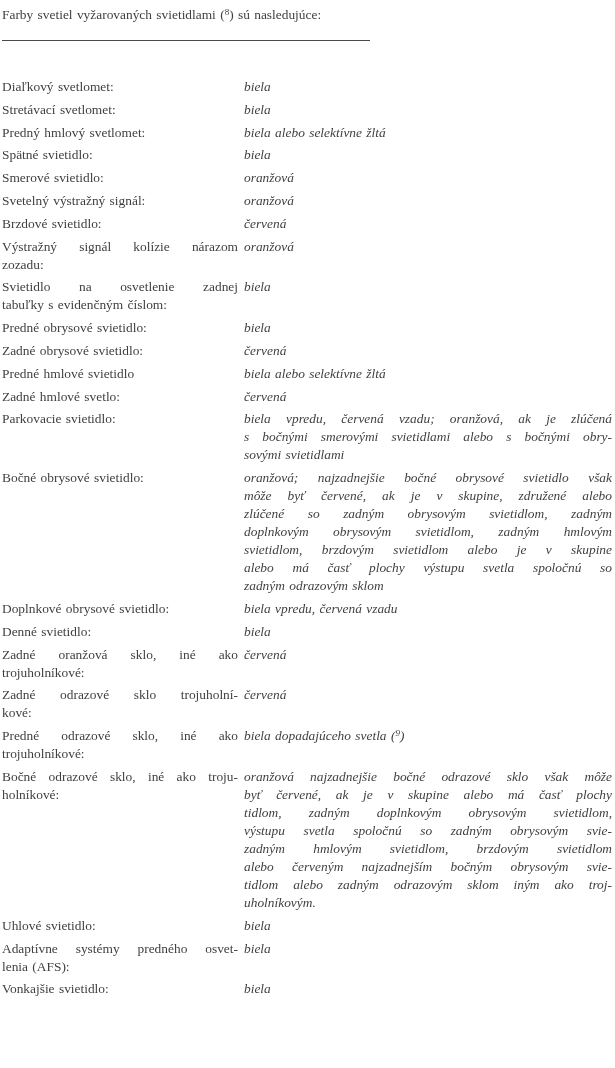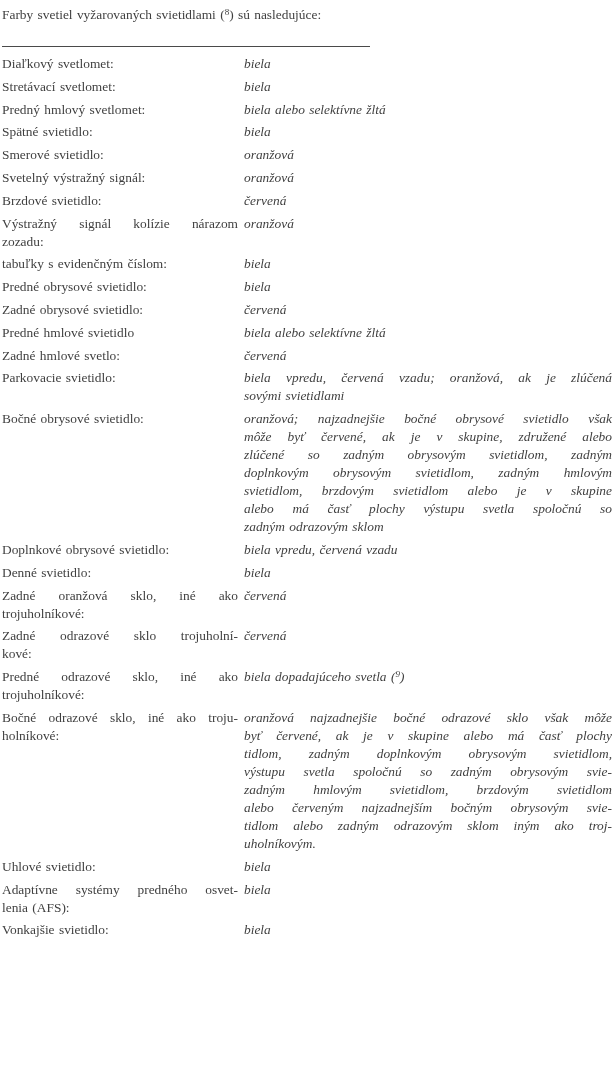--- a/index.html
+++ b/index.html
@@ -14,23 +14,23 @@
     padding: 6px 3px 10px 2px;
     font-family: "Liberation Serif", "DejaVu Serif", serif;
     font-size: 13.4px;
     line-height: 18px;
     color: #3f3f3f;
     word-spacing: 1px;
     overflow: hidden;
   }
   .title-block {
     width: 368px;
-    padding-bottom: 22px;
+    padding-bottom: 16px;
     border-bottom: 1.5px solid #4a4a4a;
-    margin-bottom: 8px;
+    margin-bottom: 37px;
     white-space: nowrap;
   }
   .rows {}
   .row {
     display: flex;
     align-items: flex-start;
     margin-bottom: 4.8px;
   }
   .cell-label {
     width: 236px;
@@ -141,20 +141,21 @@
         <div class="ln">zozadu:</div>
       </div>
       <div class="cell-value">
         <div class="para">
           <div class="ln">oranžová</div>
         </div>
       </div>
     </div>
     <div class="row">
       <div class="cell-label">
+        <div class="ln ju">Svietidlo na osvetlenie zadnej</div>
         <div class="ln">tabuľky s evidenčným číslom:</div>
       </div>
       <div class="cell-value">
         <div class="para">
           <div class="ln">biela</div>
         </div>
       </div>
     </div>
     <div class="row">
       <div class="cell-label">
@@ -196,20 +197,21 @@
         </div>
       </div>
     </div>
     <div class="row">
       <div class="cell-label">
         <div class="ln">Parkovacie svietidlo:</div>
       </div>
       <div class="cell-value">
         <div class="para">
           <div class="ln ju">biela vpredu, červená vzadu; oranžová, ak je zlúčená</div>
+          <div class="ln ju">s bočnými smerovými svietidlami alebo s bočnými obry-</div>
           <div class="ln">sovými svietidlami</div>
         </div>
       </div>
     </div>
     <div class="row">
       <div class="cell-label">
         <div class="ln">Bočné obrysové svietidlo:</div>
       </div>
       <div class="cell-value">
         <div class="para">

